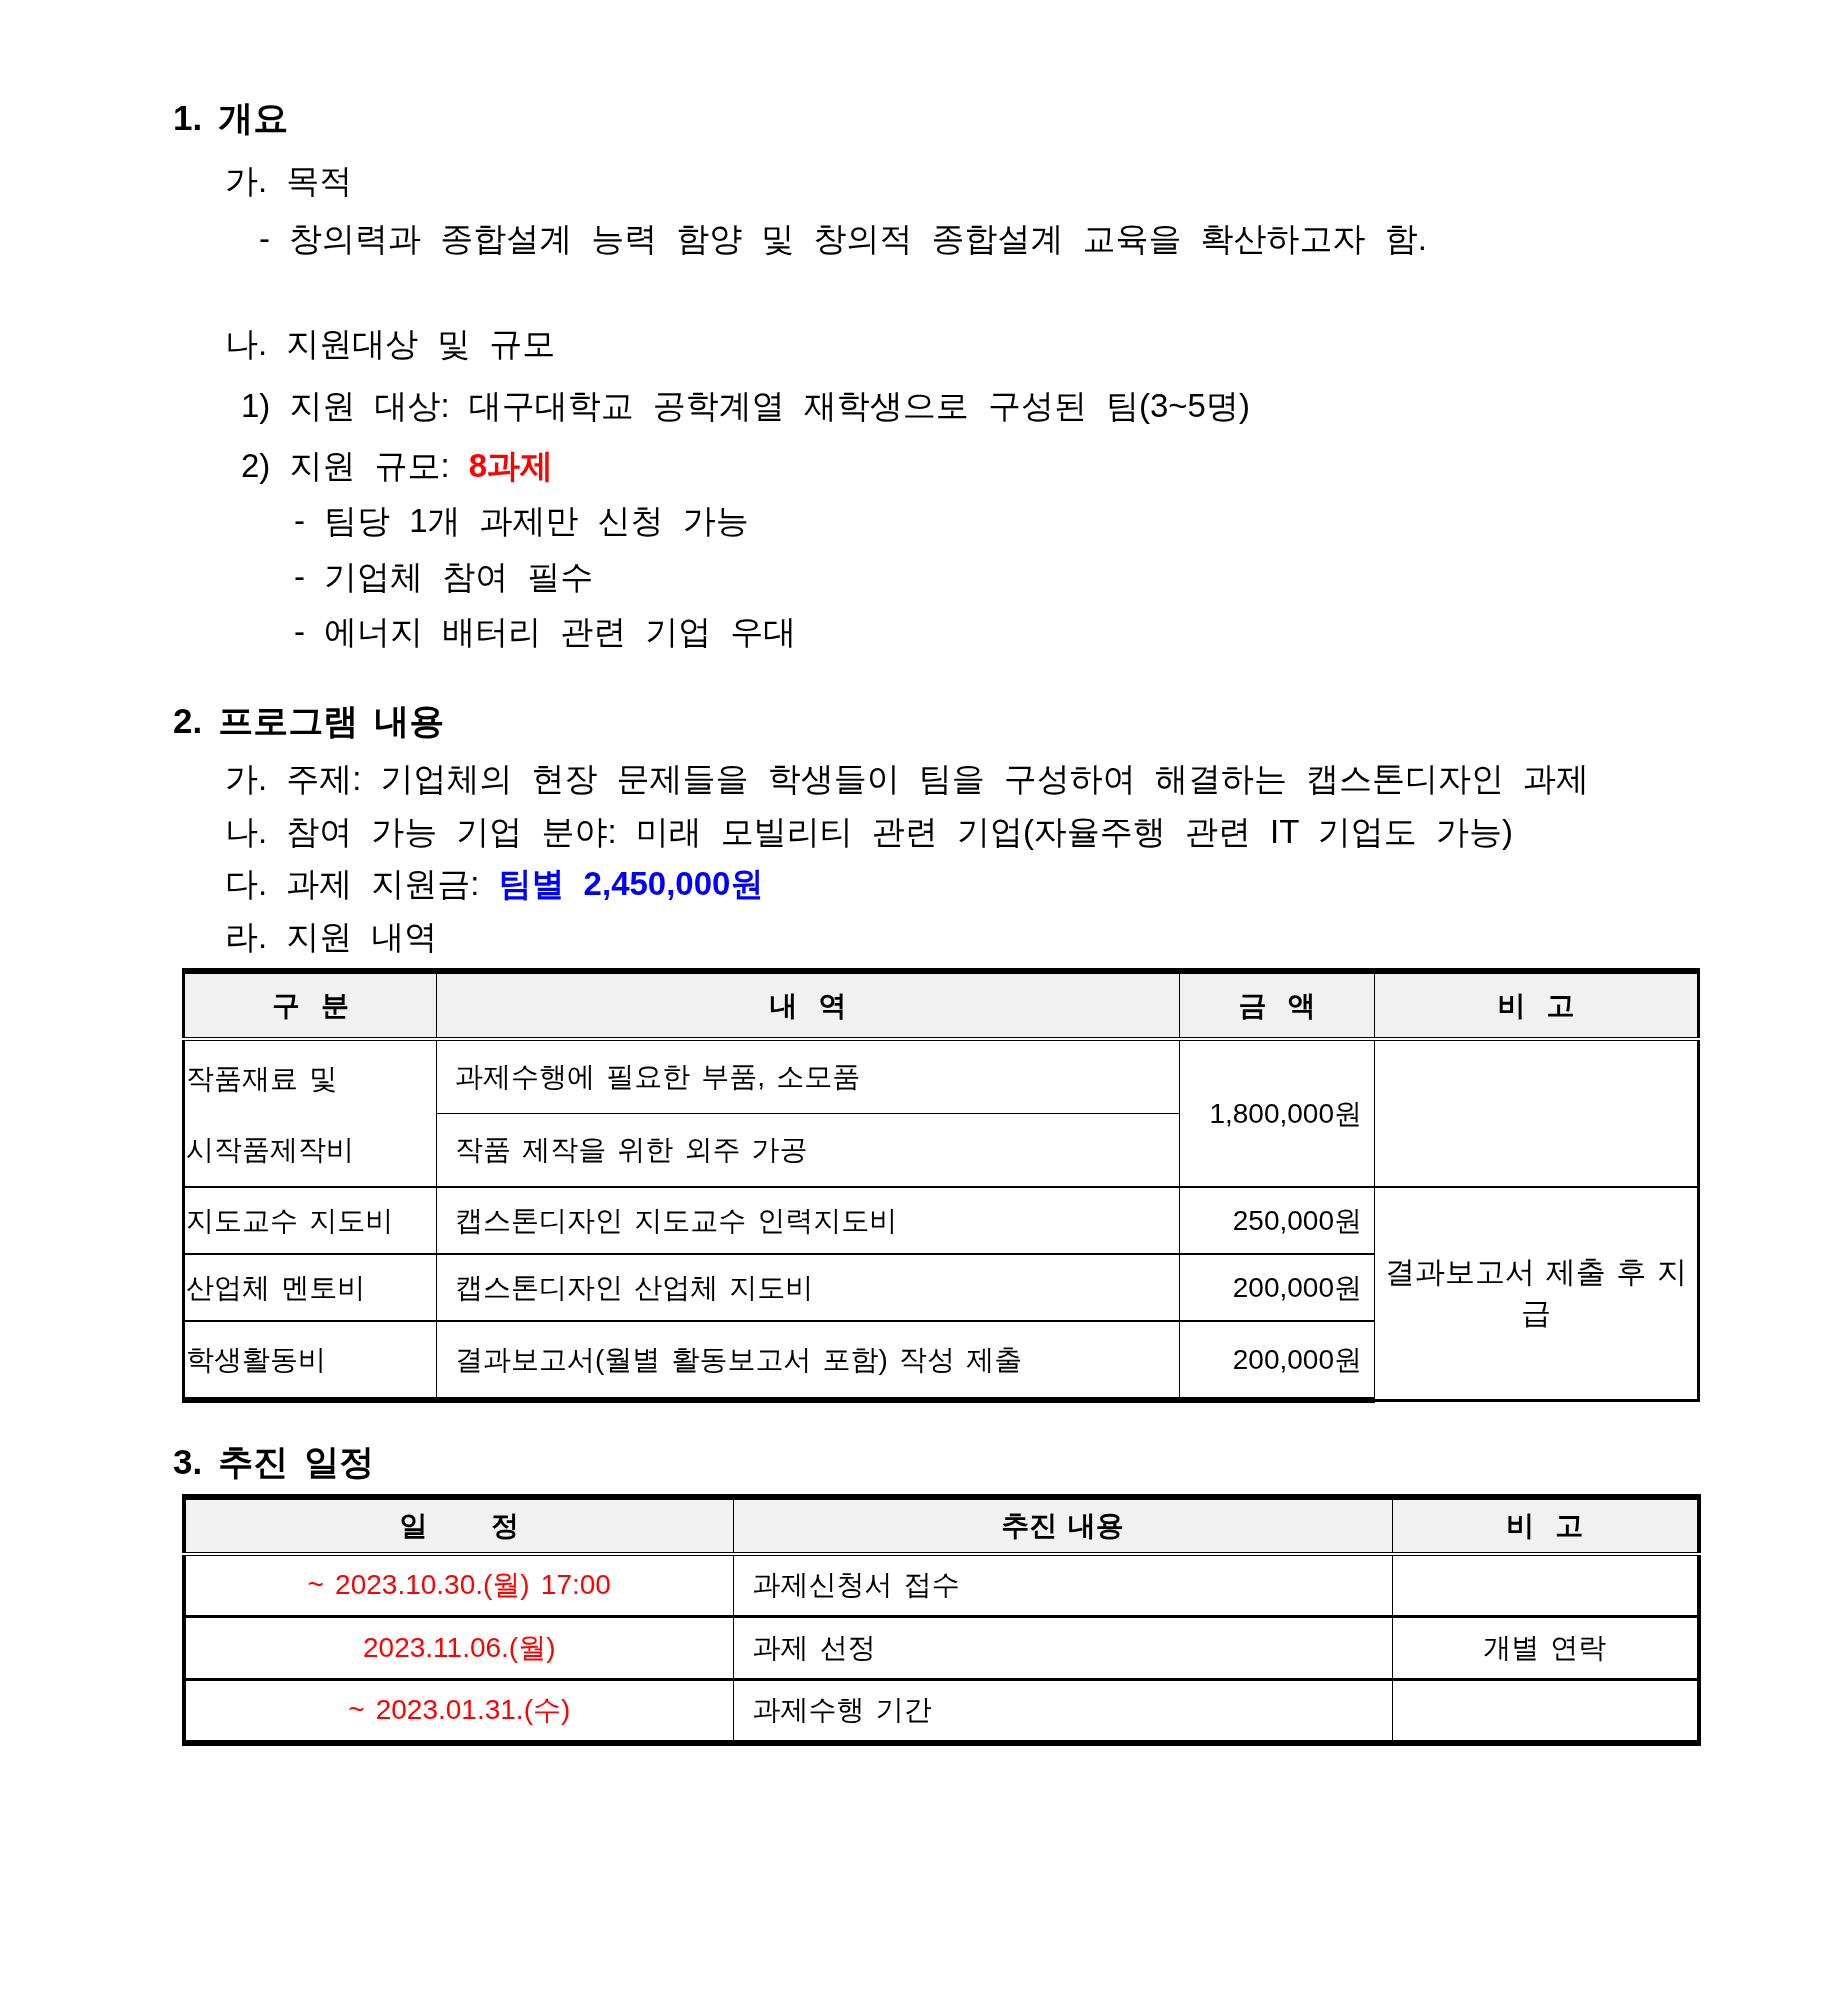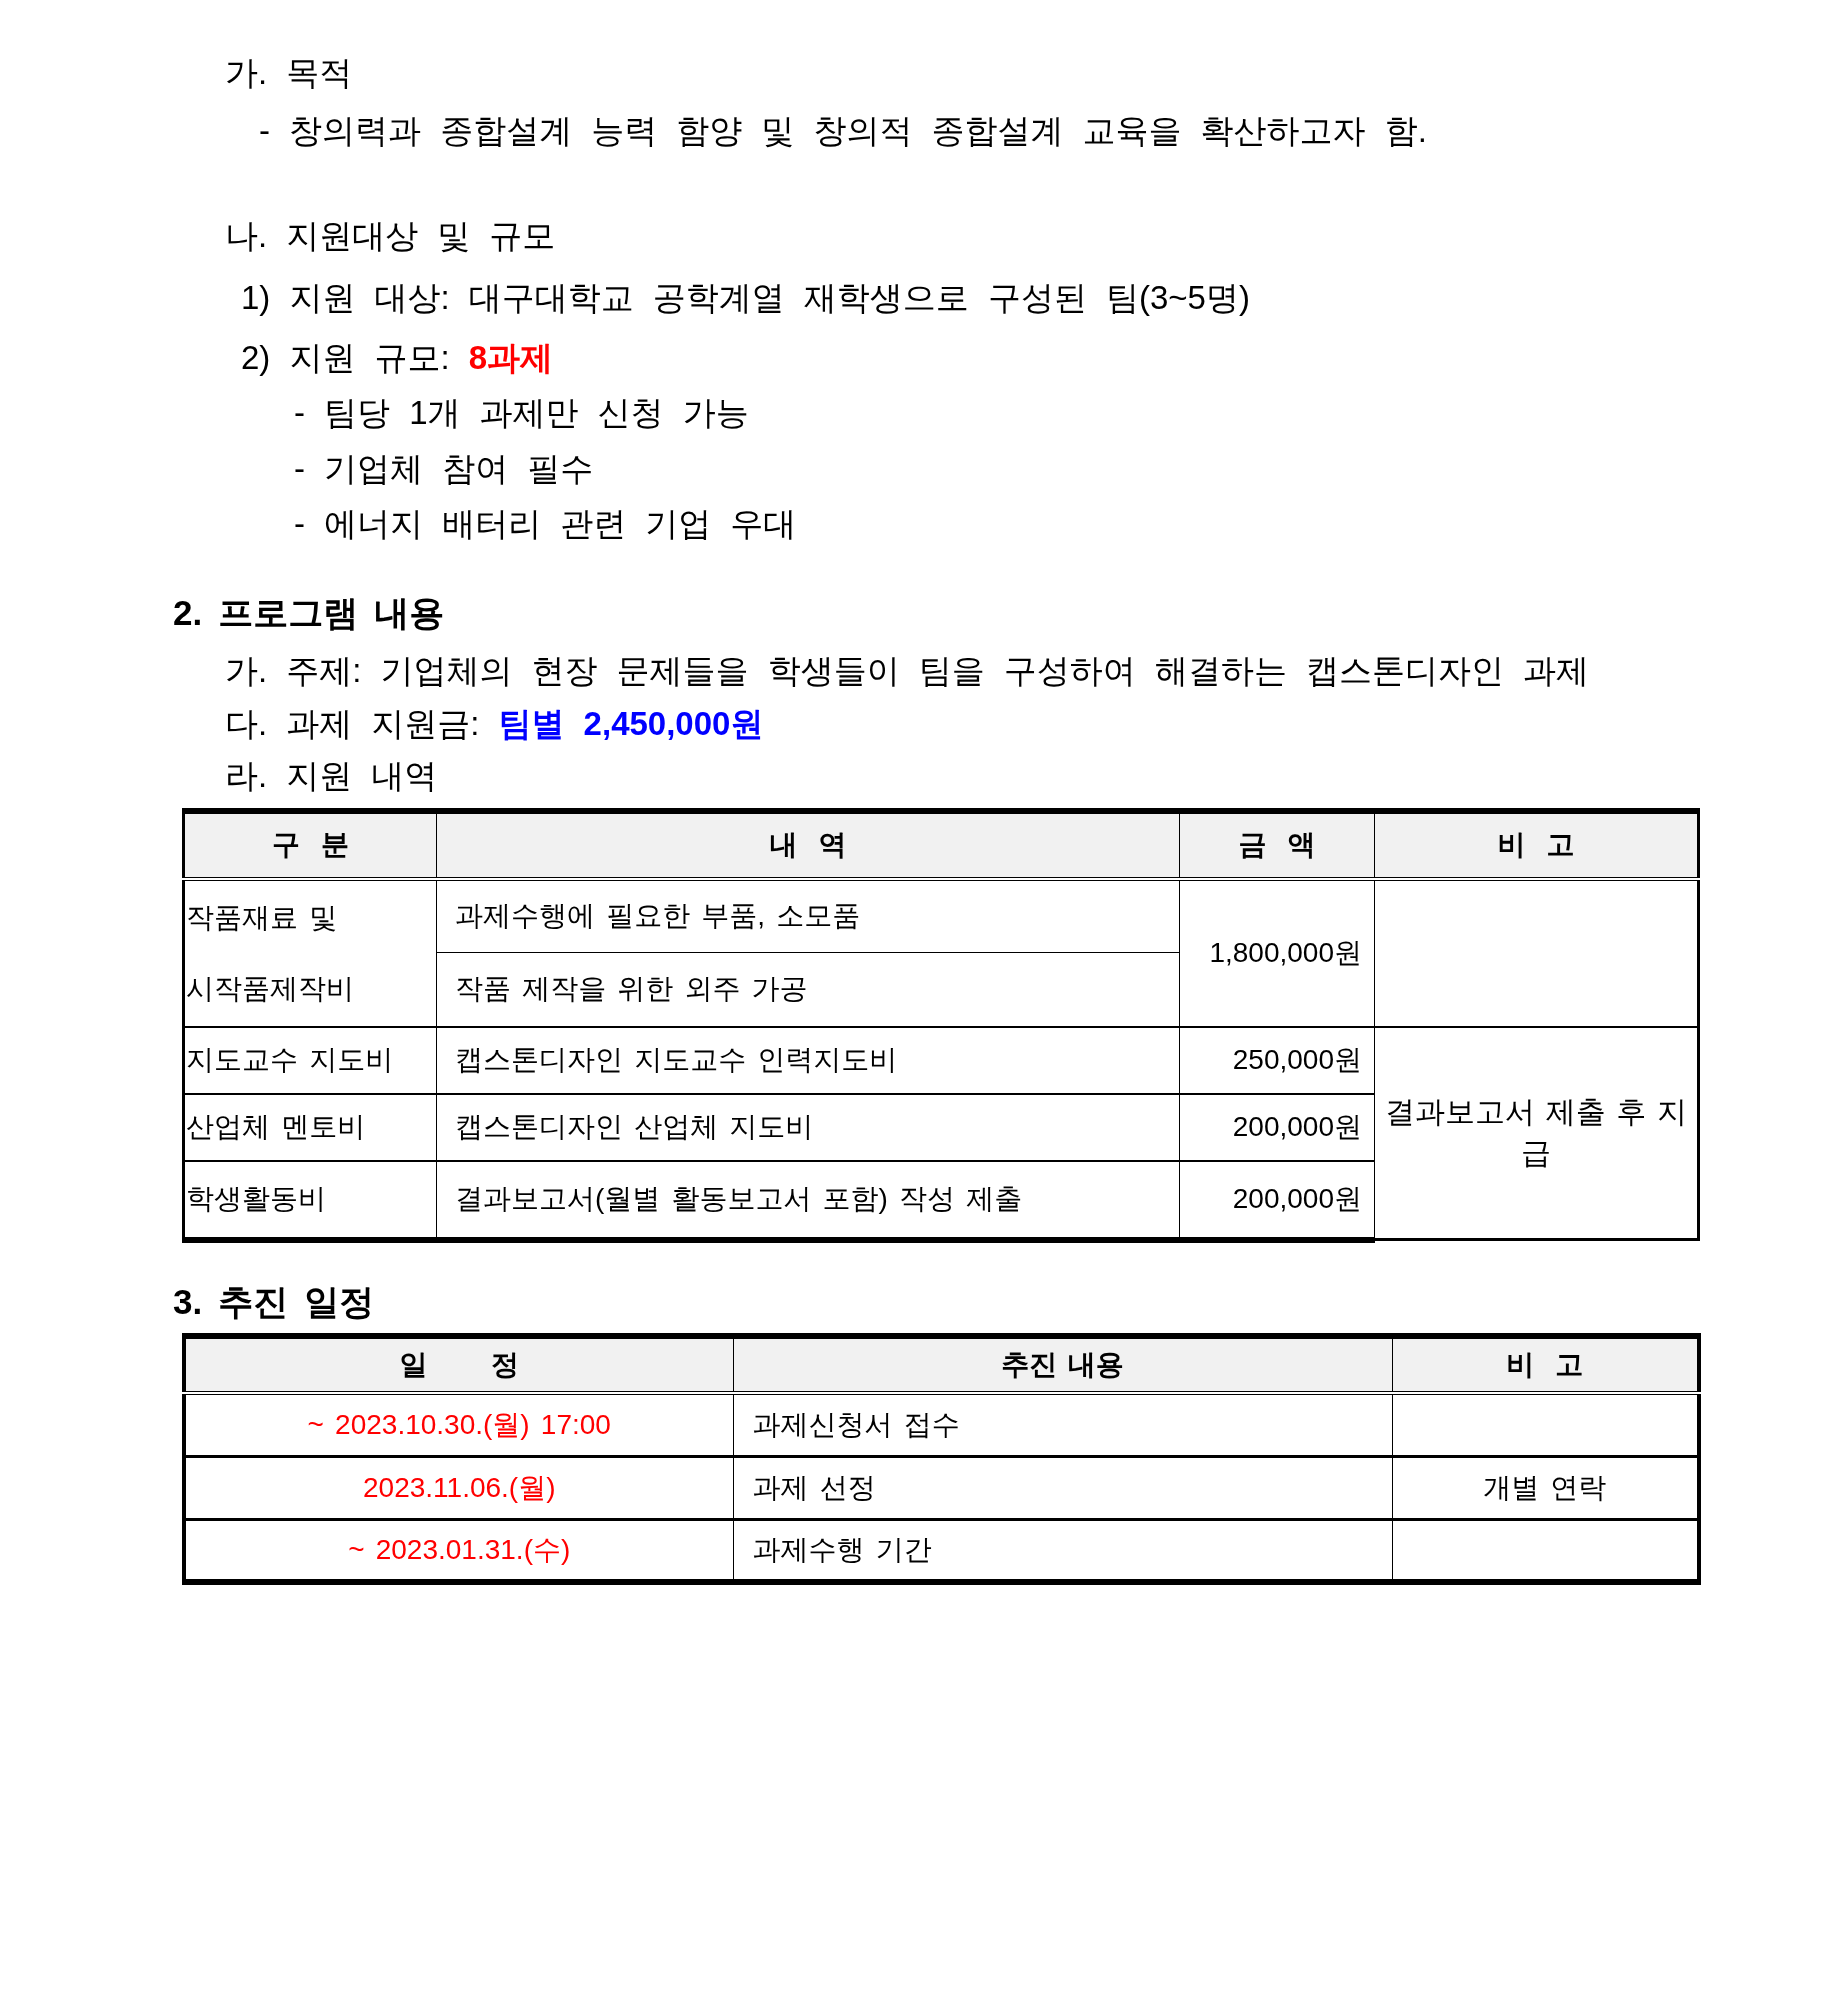--- a/index.html
+++ b/index.html
@@ -74,31 +74,33 @@
   .cell-remark  { text-align:center; }
 </style>
 </head>
 <body>
 
 <div class="page">
 
 
   <div class="content">
 
+    <div id="sec1-heading" class="sec-heading">1. 개요</div>
     <div class="ln ln-purpose">가. 목적</div>
     <div class="ln ln-purpose-b">- 창의력과 종합설계 능력 함양 및 창의적 종합설계 교육을 확산하고자 함.</div>
     <div class="ln ln-target">나. 지원대상 및 규모</div>
     <div class="ln ln-target-1">1) 지원 대상: 대구대학교 공학계열 재학생으로 구성된 팀(3~5명)</div>
     <div class="ln ln-target-2"><span>2) 지원 규모: </span><span class="red-strong">8과제</span></div>
     <div class="ln ln-subbullet">- 팀당 1개 과제만 신청 가능</div>
     <div class="ln ln-subbullet">- 기업체 참여 필수</div>
     <div class="ln ln-subbullet">- 에너지 배터리 관련 기업 우대</div>
 
     <div id="sec2-heading" class="sec-heading">2. 프로그램 내용</div>
     <div class="ln ln-prog ln-prog-first">가. 주제: 기업체의 현장 문제들을 학생들이 팀을 구성하여 해결하는 캡스톤디자인 과제</div>
+    <div class="ln ln-prog">나. 참여 가능 기업 분야: 미래 모빌리티 관련 기업(자율주행 관련 IT 기업도 가능)</div>
     <div class="ln ln-prog"><span>다. 과제 지원금: </span><span class="blue-strong">팀별 2,450,000원</span></div>
     <div class="ln ln-prog">라. 지원 내역</div>
 
     <table class="t-support">
       <colgroup>
         <col style="width:253px">
           <col style="width:743px">
           <col style="width:195px">
           <col style="width:324px">
       </colgroup>

